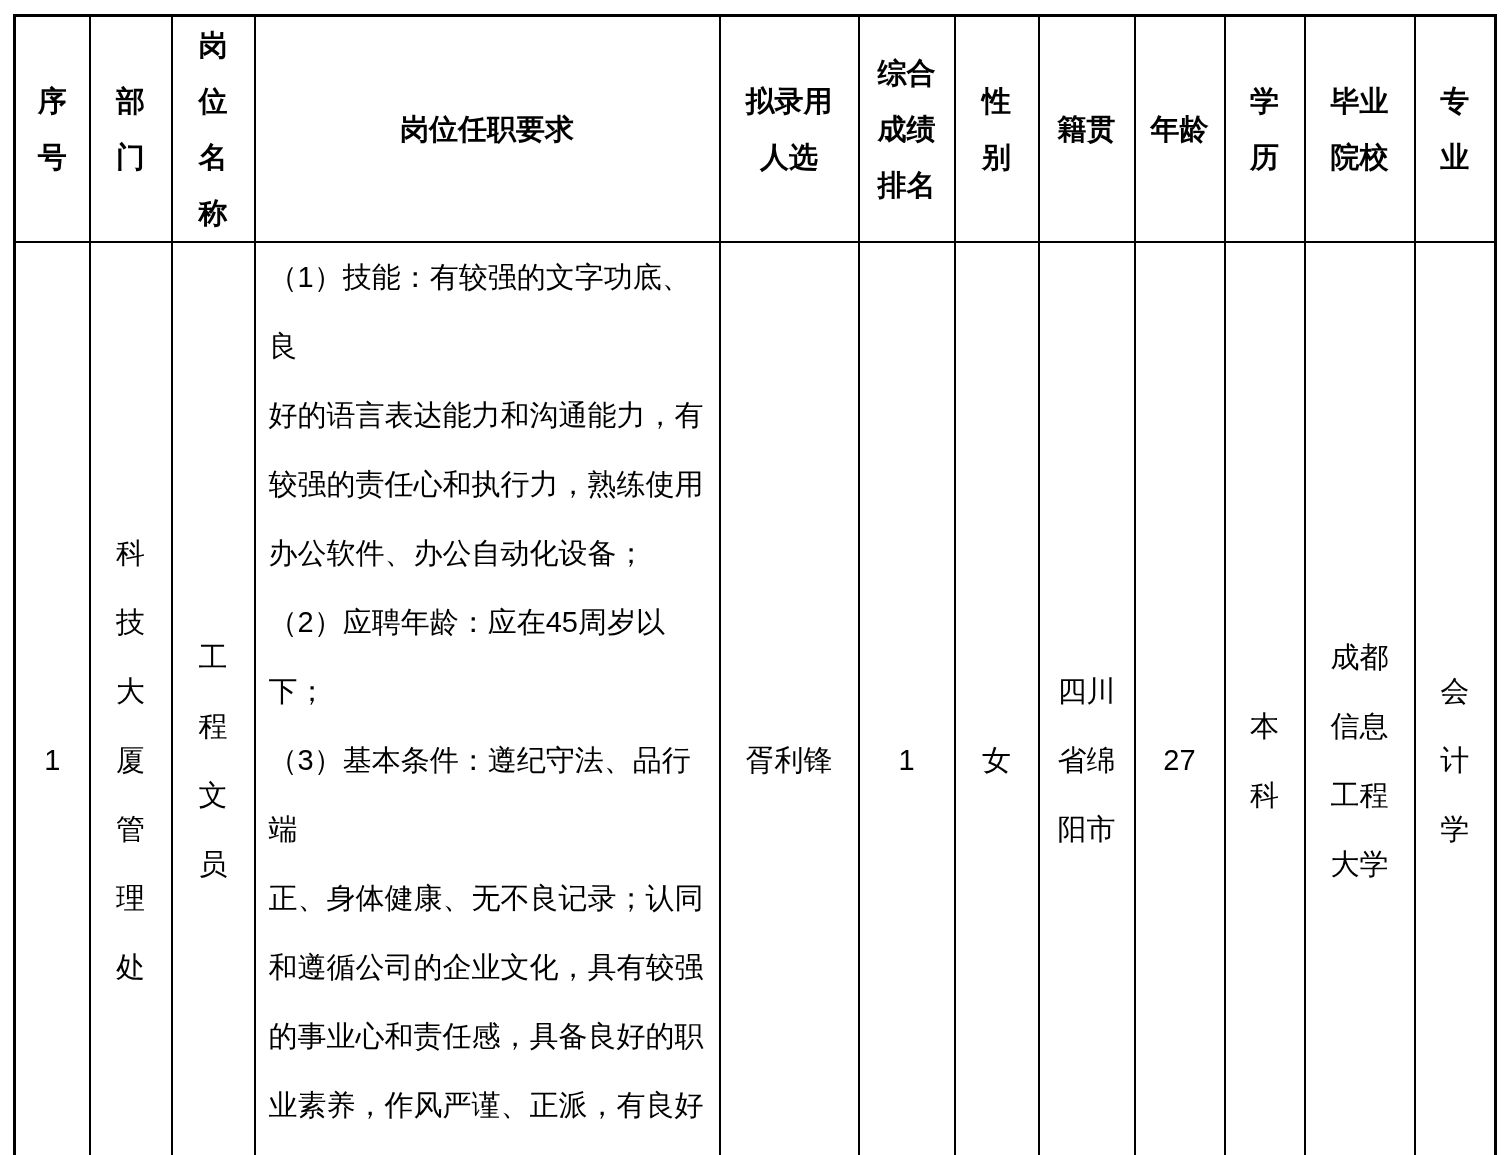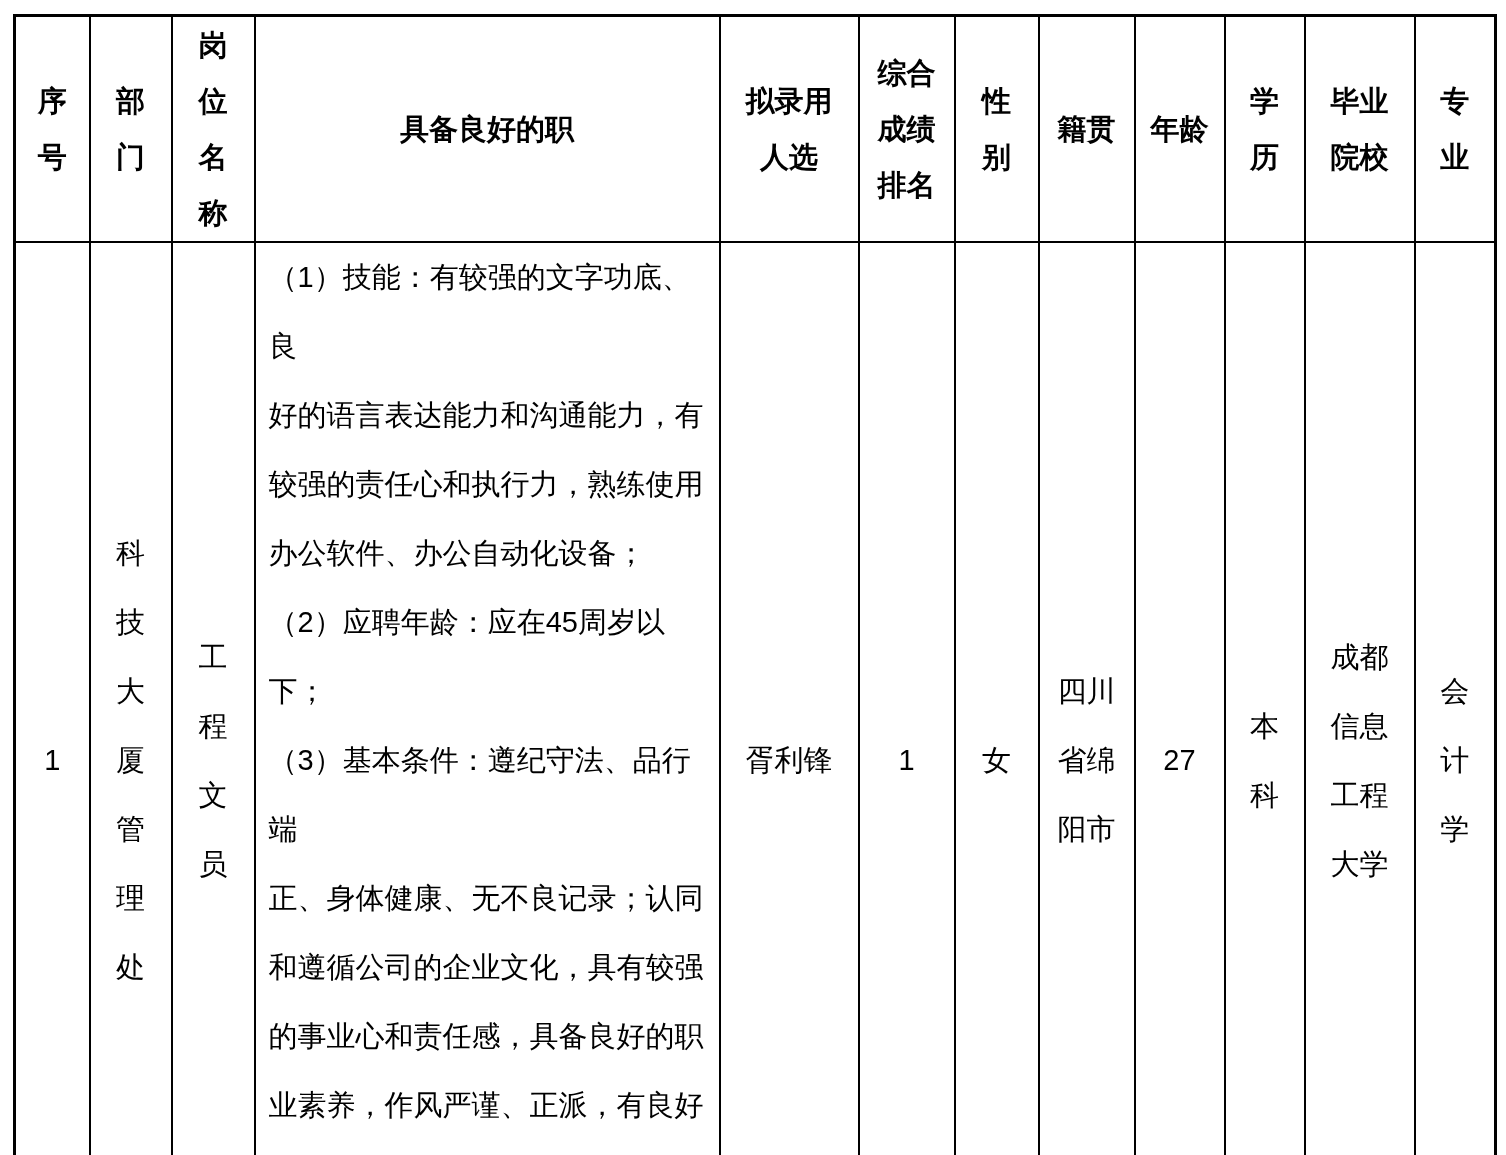--- a/index.html
+++ b/index.html
@@ -69,21 +69,21 @@
     <thead>
       <tr>
         <th>序
 号</th>
         <th>部
 门</th>
         <th>岗
 位
 名
 称</th>
-        <th>具备良好的职</th>
+        <th>岗位任职要求</th>
         <th>拟录用
 人选</th>
         <th>综合
 成绩
 排名</th>
         <th>性
 别</th>
         <th>籍贯</th>
         <th>年龄</th>
         <th>学

